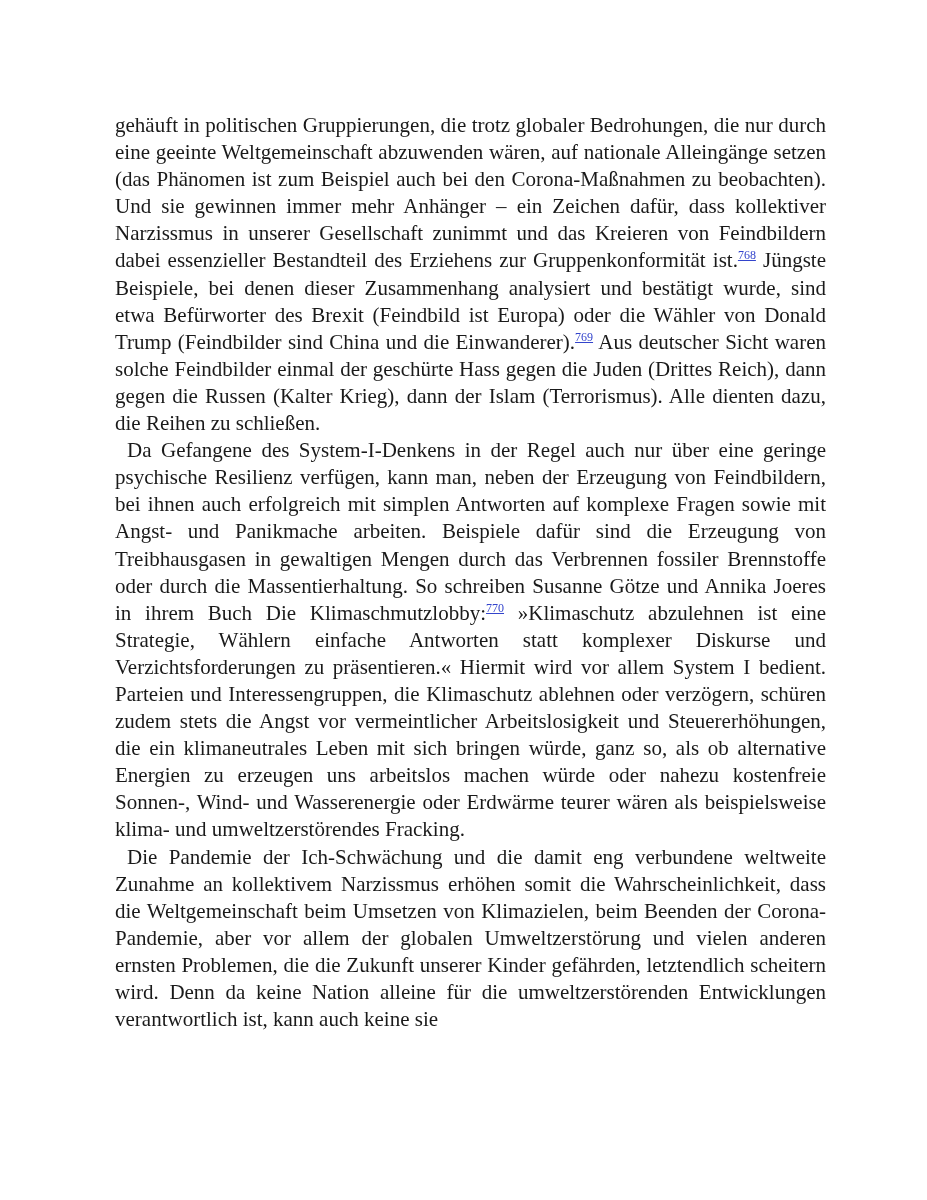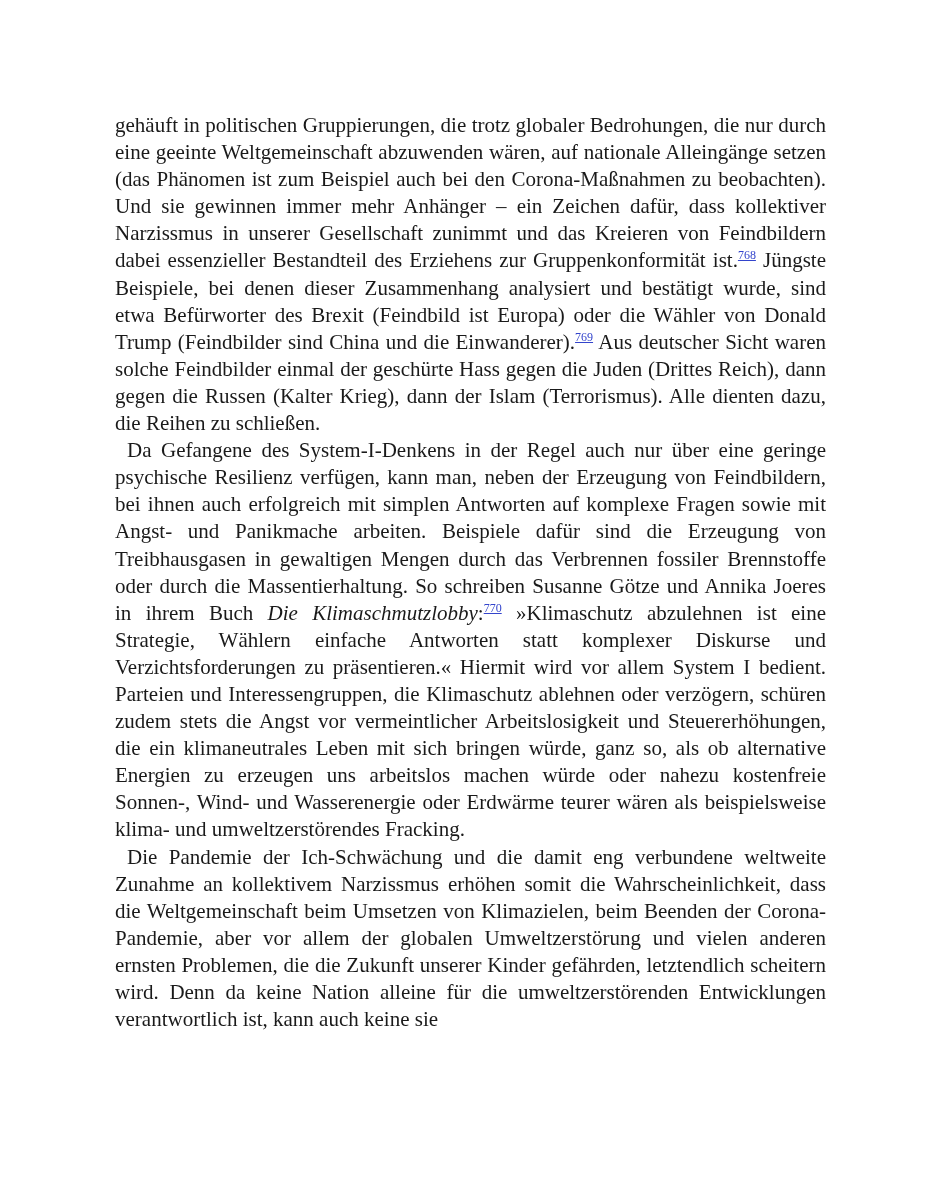--- a/index.html
+++ b/index.html
@@ -36,21 +36,20 @@
     }
     .fn {
       font-size: 12px;
       vertical-align: super;
       line-height: 0;
       color: #3344cc;
       text-decoration: underline;
       cursor: pointer;
     }
     .ital {
-      font-style: italic;
     }
   </style>
 </head>
 <body>
 
 <div class="page">
 
   <p class="para">
     <span>gehäuft in politischen Gruppierungen, die trotz globaler Bedrohungen, die nur durch eine geeinte Weltgemeinschaft abzuwenden wären, auf nationale Alleingänge setzen (das Phänomen ist zum Beispiel auch bei den Corona-Maßnahmen zu beobachten). Und sie gewinnen immer mehr Anhänger – ein Zeichen dafür, dass kollektiver Narzissmus in unserer Gesellschaft zunimmt und das Kreieren von Feindbildern dabei essenzieller Bestandteil des Erziehens zur Gruppenkonformität ist.</span><a class="fn">768</a><span> Jüngste Beispiele, bei denen dieser Zusammenhang analysiert und bestätigt wurde, sind etwa Befürworter des Brexit (Feindbild ist Europa) oder die Wähler von Donald Trump (Feindbilder sind China und die Einwanderer).</span><a class="fn">769</a><span> Aus deutscher Sicht waren solche Feindbilder einmal der geschürte Hass gegen die Juden (Drittes Reich), dann gegen die Russen (Kalter Krieg), dann der Islam (Terrorismus). Alle dienten dazu, die Reihen zu schließen.</span>
   </p>

